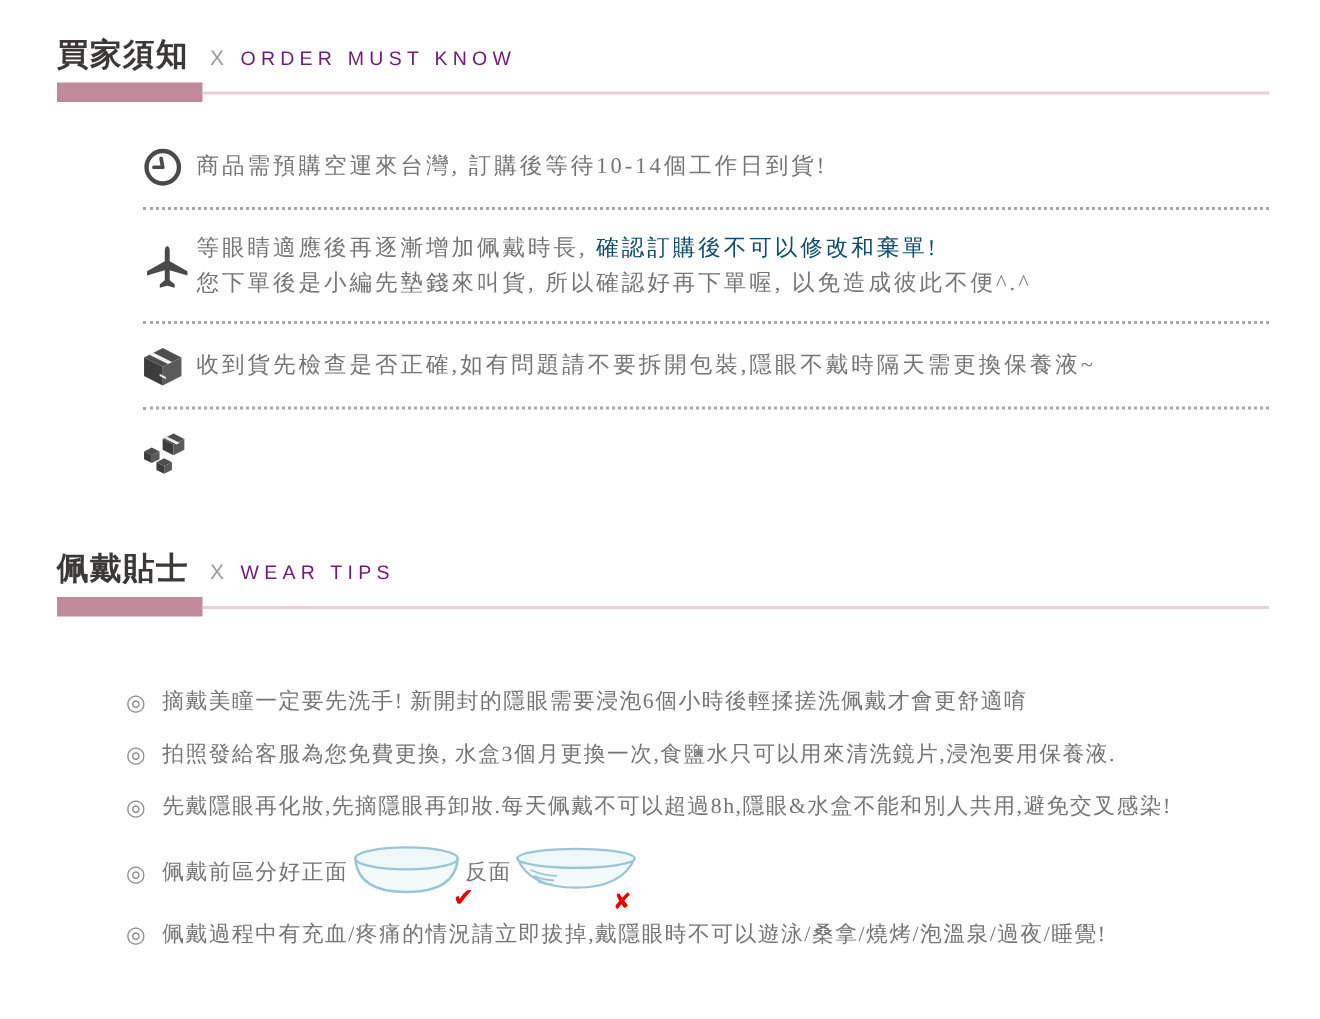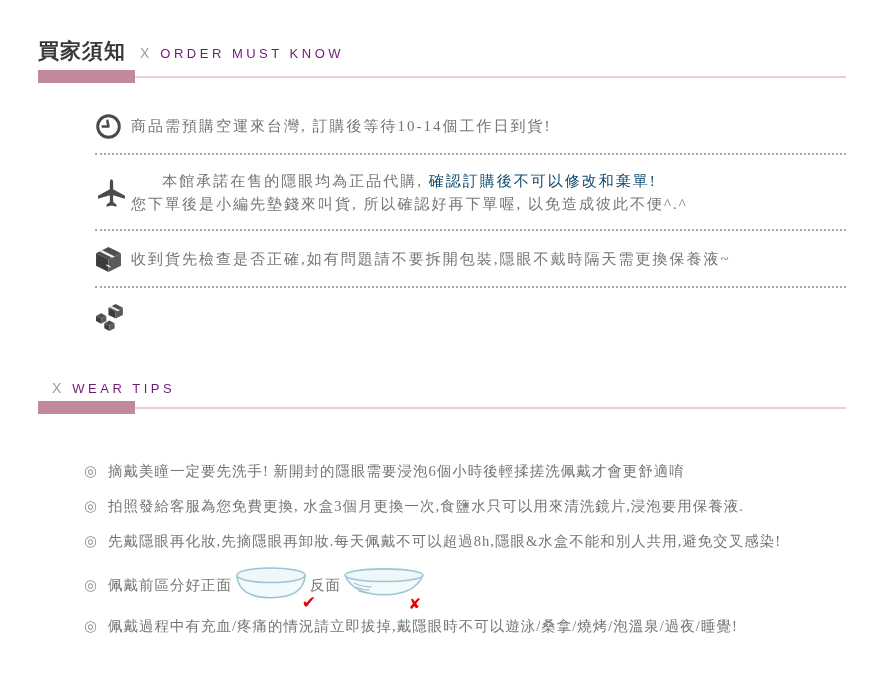--- a/index.html
+++ b/index.html
@@ -22,21 +22,21 @@
   .title-en{
     font-family:"Liberation Sans","DejaVu Sans",sans-serif;
     font-size:13px;color:#701a75;letter-spacing:3.5px;margin-left:8px;
   }
   .accent-bar{display:flex;align-items:center;width:808px;margin-top:5px;}
   .bar-thick{width:97px;height:13px;background:#c08a9b;flex:0 0 97px;}
   .bar-thin{flex:1;height:2px;background:#e8cfd6;}
 
   
   .notice{margin-top:30px;}
-  .notice-row{display:flex;align-items:center;margin-left:95px;margin-right:34px;text-align:center;}
+  .notice-row{display:flex;align-items:center;margin-left:95px;margin-right:34px;}
   .notice-icon{flex:0 0 36px;width:36px;display:flex;align-items:center;justify-content:flex-start;}
   .notice-text{font-size:15px;letter-spacing:2px;color:#757575;line-height:23px;}
   .red{color:#0c4a6e;font-weight:normal;}
   .divider{margin:13px 34px 15px 95px;border-bottom:2px dotted #a8a8a8;height:0;}
 
   
   .tips{margin-top:46px;margin-left:84px;margin-right:30px;}
   .tip-row{display:flex;align-items:center;margin-bottom:13px;
            font-size:14.5px;letter-spacing:1px;color:#757575;line-height:22px;}
   .bullet{font-family:"DejaVu Sans",sans-serif;color:#8d8d8d;font-size:15px;
@@ -45,21 +45,21 @@
   .lens-wrap{position:relative;display:inline-block;margin:0 1px;flex:0 0 auto;}
   .mark{position:absolute;color:#e60000;font-weight:bold;
         font-family:"DejaVu Sans",sans-serif;font-size:17px;line-height:1;}
   .mark-check{right:-8px;bottom:-6px;}
   .mark-x{right:4px;bottom:-8px;font-size:15px;}
   svg{display:block;}
 </style>
 </head>
 <body>
 
-<div class="section-header" style="padding-top:37px;">
+<div class="section-header" style="padding-top:22px;">
   <div class="header-row">
     <span class="title-zh">買家須知</span>
     <span class="title-x">X</span>
     <span class="title-en">ORDER MUST KNOW</span>
   </div>
   <div class="accent-bar">
     <div class="bar-thick"></div>
     <div class="bar-thin"></div>
   </div>
 </div>
@@ -78,21 +78,21 @@
 
   <div class="divider"></div>
 
   <div class="notice-row">
     <span class="notice-icon">
       <svg viewBox="0 0 24 24" width="33" height="33">
         <path fill="#4a4a4a" d="M12 1.6c.7 0 1.2 1 1.2 2.3v5l8.6 4.8v2.1l-8.6-2.6v4.9l2.4 1.9v1.7l-3.6-1-3.6 1v-1.7l2.4-1.9v-4.9L2.2 15.8v-2.1l8.6-4.8v-5c0-1.3.5-2.3 1.2-2.3z"></path>
       </svg>
     </span>
     <span class="notice-text">
-      <span>本館承諾在售的隱眼均為正品代購, </span><span class="red">確認訂購後不可以修改和棄單!</span><br>
+      <span>等眼睛適應後再逐漸增加佩戴時長, </span><span class="red">確認訂購後不可以修改和棄單!</span><br>
       <span>您下單後是小編先墊錢來叫貨, 所以確認好再下單喔, 以免造成彼此不便^.^</span>
     </span>
   </div>
 
   <div class="divider"></div>
 
   <div class="notice-row">
     <span class="notice-icon">
       <svg viewBox="0 0 26 26" width="27" height="27">
         <polygon points="13,1 25,7 13,13 1,7" fill="#4e4e4e"></polygon>
@@ -127,20 +127,21 @@
           <polygon points="19,19.5 14,22 14,27 19,24.5" fill="#5a5a5a"></polygon>
         </g>
       </svg>
     </span>
   </div>
 
 </div>
 
 <div class="section-header" style="padding-top:46px;">
   <div class="header-row">
+    <span class="title-zh">佩戴貼士</span>
     <span class="title-x">X</span>
     <span class="title-en">WEAR TIPS</span>
   </div>
   <div class="accent-bar">
     <div class="bar-thick"></div>
     <div class="bar-thin"></div>
   </div>
 </div>
 
 <div class="tips">

